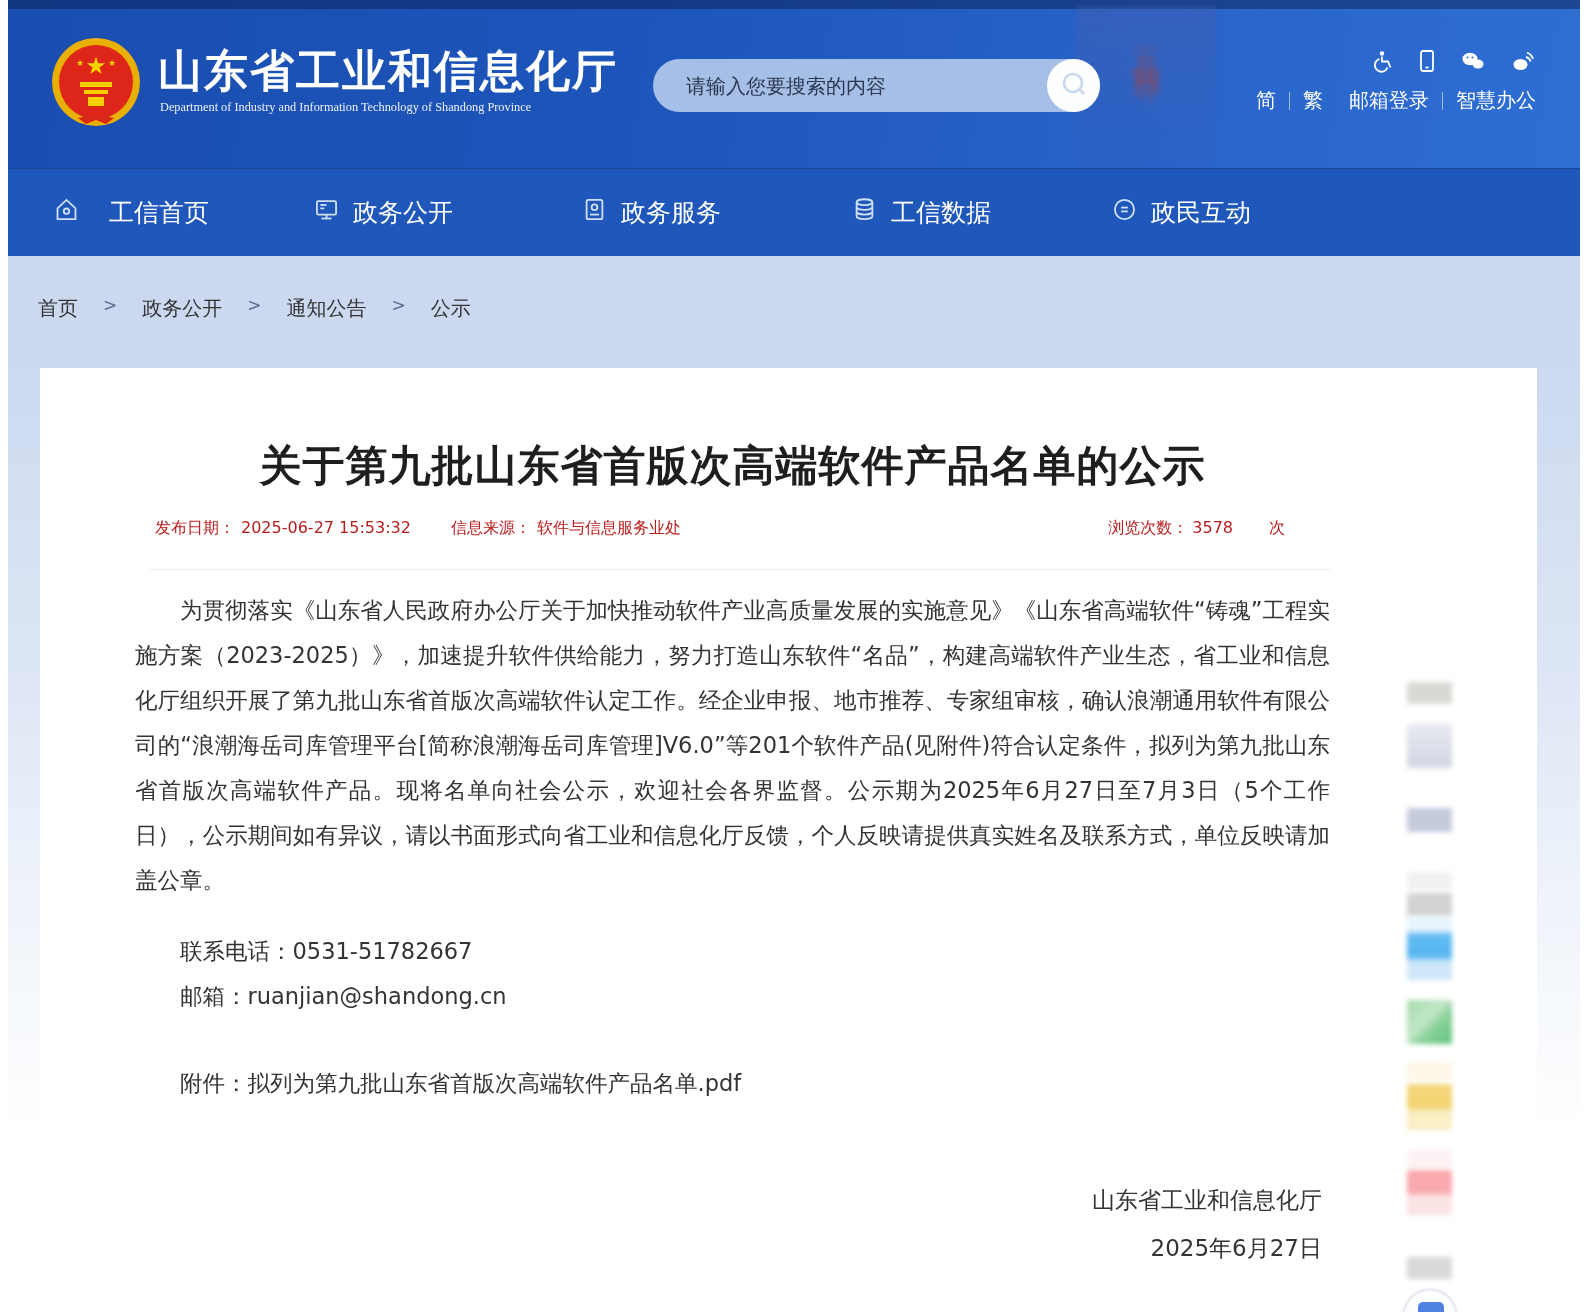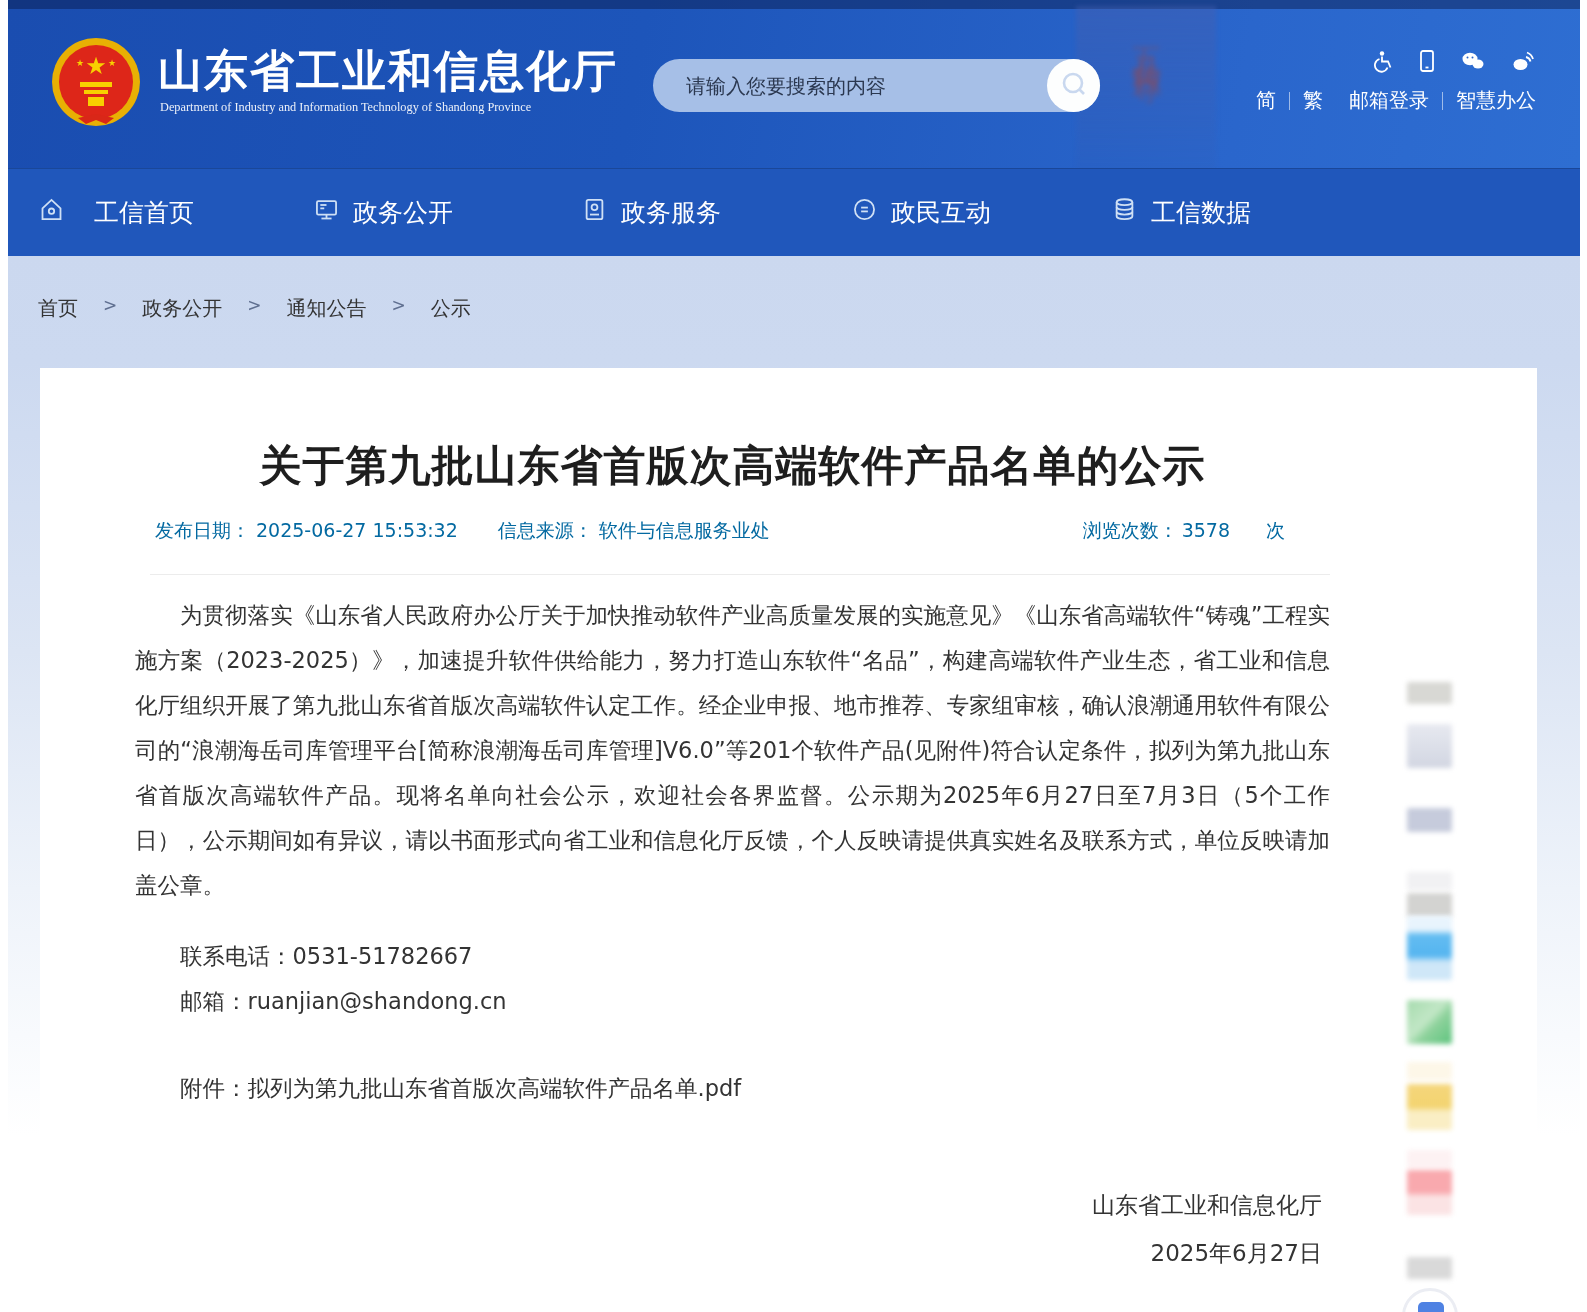--- a/index.html
+++ b/index.html
@@ -33,37 +33,37 @@
   .util-links{margin-top:13px;display:flex;justify-content:flex-end;align-items:center;font-size:20px;white-space:nowrap;}
   .util-links .sep{width:1px;height:18px;background:rgba(255,255,255,.55);margin:0 13px;display:inline-block;}
   .util-links .gap{width:26px;display:inline-block;}
   .util-links span{cursor:pointer;}
 
   
   .nav{position:absolute;left:8px;top:168px;width:1572px;height:88px;background:#2057bb;z-index:2;
     box-shadow:inset 0 1px 0 rgba(0,0,0,.18);}
   .nav-item{position:absolute;top:0;height:88px;display:flex;align-items:center;gap:13px;color:#fff;font-size:25px;cursor:pointer;white-space:nowrap;}
   .nav-item svg{width:27px;height:27px;}
-  .nav-item:nth-of-type(1){left:30px;gap:29px;}
+  .nav-item:nth-of-type(1){left:45px;gap:29px;}
   .nav-item:nth-of-type(2){left:305px;}
   .nav-item:nth-of-type(3){left:573px;}
   .nav-item:nth-of-type(4){left:843px;}
   .nav-item:nth-of-type(5){left:1103px;}
   .nav-item:nth-of-type(6){left:1375px;}
 
   
   .breadcrumb{position:absolute;left:38px;top:295px;z-index:2;display:flex;gap:25px;font-size:20px;color:#333;}
   .breadcrumb .crumb{cursor:pointer;}
   .breadcrumb .bc-sep{color:#5f6f90;font-size:17px;}
 
   
   .card{position:absolute;left:40px;top:368px;width:1497px;height:944px;background:#fff;z-index:1;}
   .card-inner{margin:0 207px 0 95px;}
   .article-title{margin:70px 0 0;text-align:center;font-size:42px;font-weight:700;color:#1e1e1e;letter-spacing:1px;}
-  .meta{margin-top:24px;display:flex;justify-content:space-between;padding:0 45px 0 20px;font-size:19px;color:#0369a1;}
+  .meta{margin-top:24px;display:flex;justify-content:space-between;padding:0 45px 0 20px;font-size:16px;color:#b91c1c;}
   .meta .m-left span{margin-right:6px;}
   .meta .m-left .m-gap{display:inline-block;width:28px;}
   .meta .views-num{margin:0 10px 0 4px;}
   .meta .views-unit{margin-left:26px;}
   .divider{margin-top:30px;margin-left:15px;border-top:1px solid #ececec;height:0;}
   .body-text{margin:18px 0 0;font-size:22.5px;line-height:45px;color:#333;text-align:justify;text-indent:2em;}
   .contact{margin:0;font-size:22.5px;line-height:45px;color:#333;text-indent:2em;}
   .contact.first{margin-top:26px;}
   .attachment{margin:42px 0 0;font-size:22.5px;line-height:45px;color:#333;text-indent:2em;}
   .attachment a{color:#333;text-decoration:none;cursor:pointer;}
@@ -199,37 +199,37 @@
           <rect x="5" y="3.5" width="14" height="17" rx="1.5"></rect>
           <circle cx="12" cy="10" r="2.6"></circle>
             <line x1="8" y1="16.5" x2="16" y2="16.5"></line>
         </svg>
       </span>
       <span>政务服务</span>
     </div>
     <div class="nav-item">
       <span>
         <svg viewBox="0 0 24 24" fill="none" stroke="#cfe0f5" stroke-width="1.6">
-          <circle cx="12" cy="12" r="8.5"></circle>
-          <line x1="9" y1="10.3" x2="15" y2="10.3"></line>
-            <line x1="9" y1="13.7" x2="15" y2="13.7"></line>
-        </svg>
-      </span>
-      <span>政民互动</span>
-    </div>
-    <div class="nav-item">
-      <span>
-        <svg viewBox="0 0 24 24" fill="none" stroke="#cfe0f5" stroke-width="1.6">
           <ellipse cx="12" cy="5.5" rx="7" ry="2.6"></ellipse>
           <path d="M5 5.5 V18 c0 1.45 3.1 2.6 7 2.6 s7-1.15 7-2.6 V5.5"></path>
           <path d="M5 9.7 c0 1.45 3.1 2.6 7 2.6 s7-1.15 7-2.6"></path>
           <path d="M5 13.9 c0 1.45 3.1 2.6 7 2.6 s7-1.15 7-2.6"></path>
         </svg>
       </span>
       <span>工信数据</span>
+    </div>
+    <div class="nav-item">
+      <span>
+        <svg viewBox="0 0 24 24" fill="none" stroke="#cfe0f5" stroke-width="1.6">
+          <circle cx="12" cy="12" r="8.5"></circle>
+          <line x1="9" y1="10.3" x2="15" y2="10.3"></line>
+            <line x1="9" y1="13.7" x2="15" y2="13.7"></line>
+        </svg>
+      </span>
+      <span>政民互动</span>
     </div>
   </nav>
 
   <div class="breadcrumb">
     <span class="crumb">首页</span>
     <span class="bc-sep">&gt;</span>
     <span class="crumb">政务公开</span>
     <span class="bc-sep">&gt;</span>
     <span class="crumb">通知公告</span>
     <span class="bc-sep">&gt;</span>

